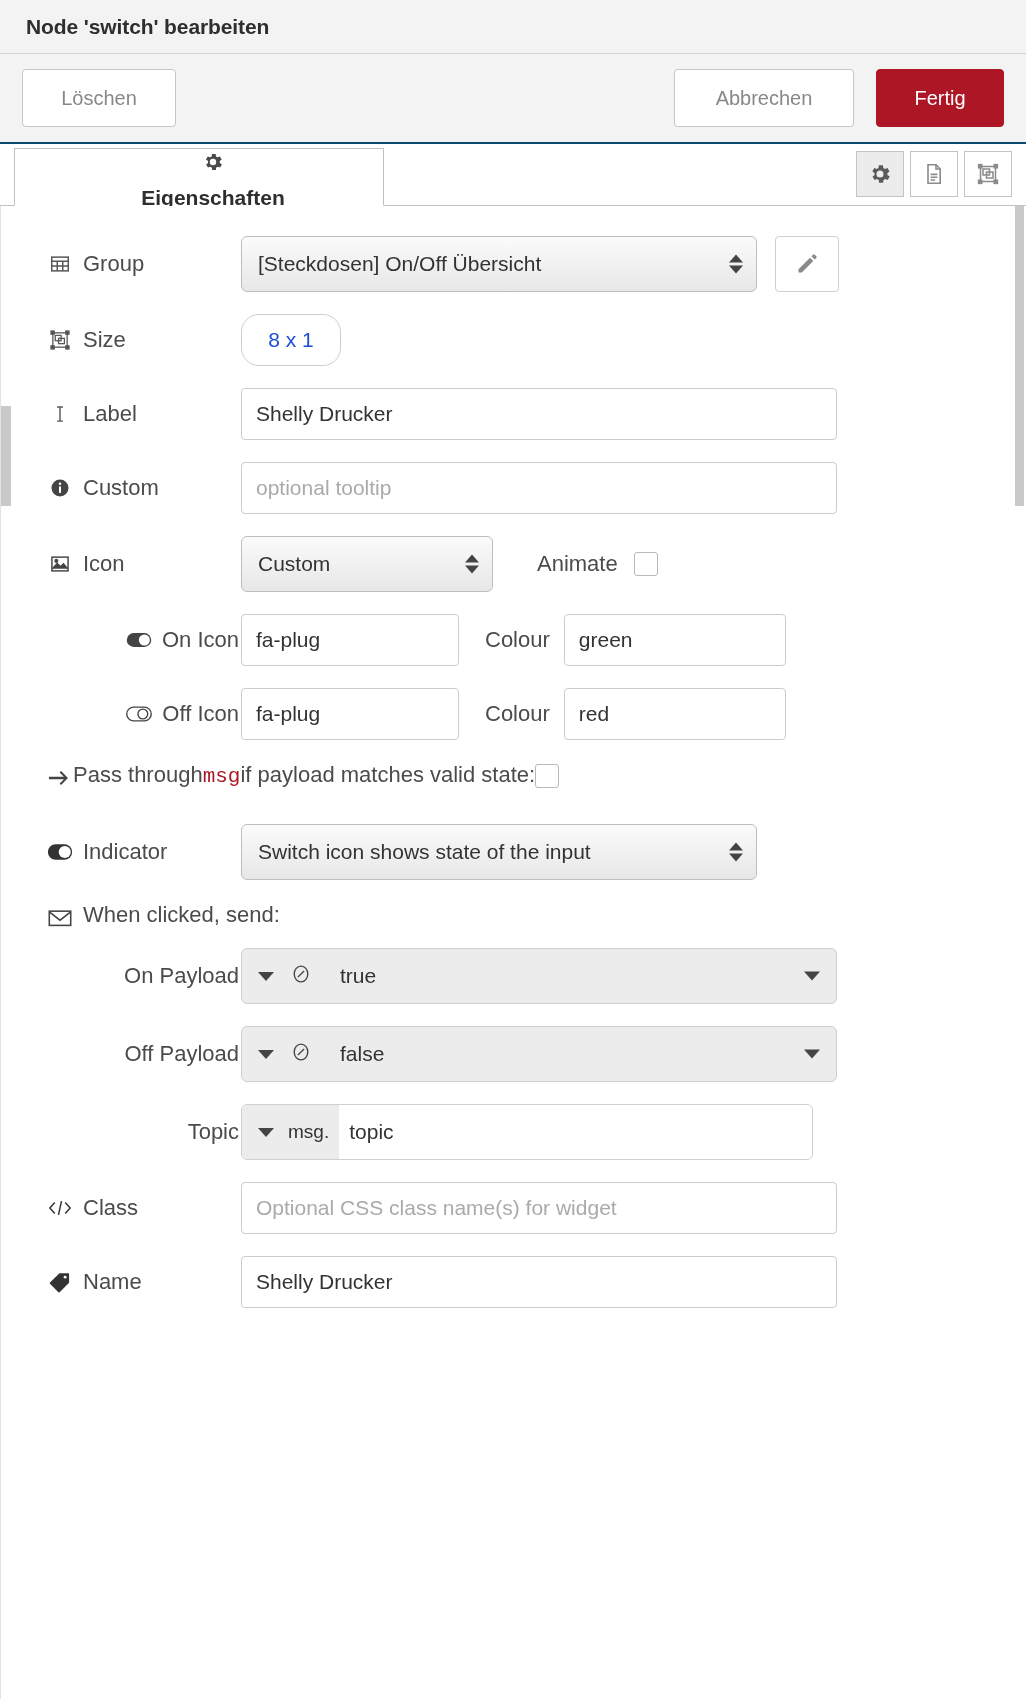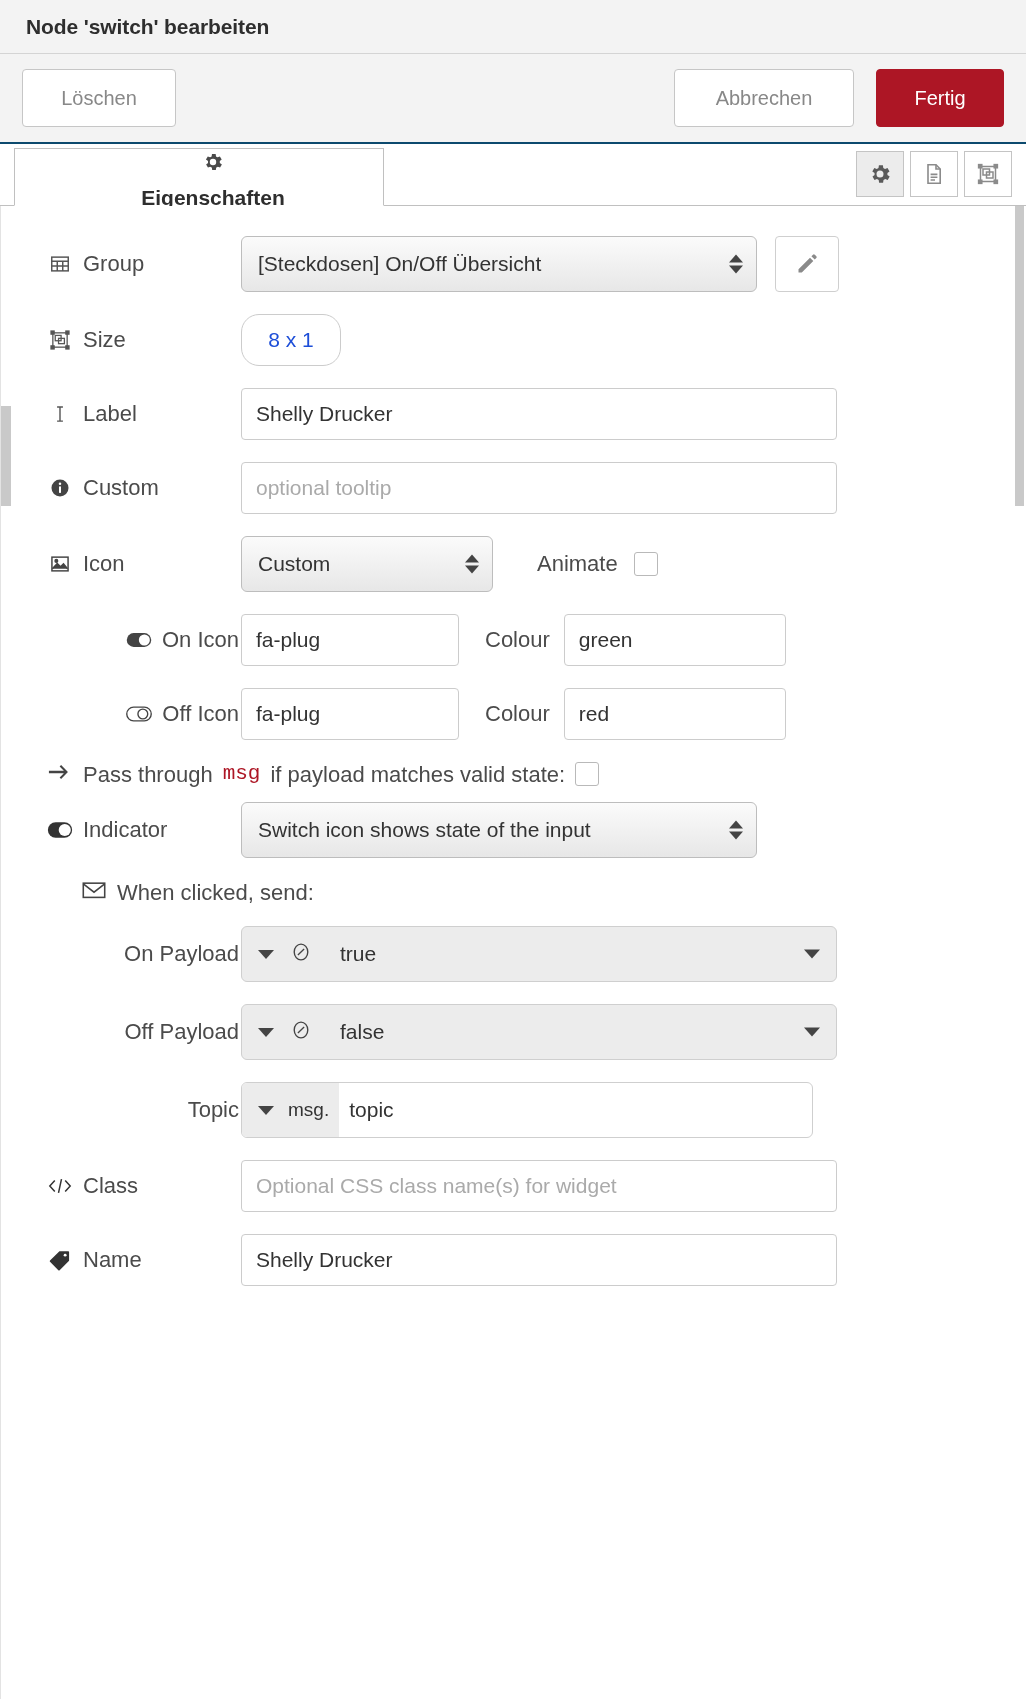--- a/index.html
+++ b/index.html
@@ -175,31 +175,31 @@
     width: 24px; height: 24px;
     border: 1px solid #b9b9b9; border-radius: 3px; background: #fff;
     cursor: pointer;
   }
 
   
   .colour-lbl { font-size: 22px; color: #4b4b4b; margin: 0 14px 0 26px; text-align: center; }
 
   
   .passrow {
-    display: flex; align-items: flex-start; gap: 10px;
-    padding-left: 46px; margin-bottom: 14px;
+    display: flex; align-items: flex-end; 
+    padding-left: 46px; margin-bottom: 36px;
     font-size: 22px; color: #4b4b4b;
   }
   .msgtok { color: #ad1625; font-family: "Liberation Mono", monospace; font-size: 21px; }
 
   
   .sectionrow {
-    display: flex; align-items: flex-start; gap: 10px;
+    display: flex; align-items: flex-end; gap: 10px;
     padding-left: 46px; margin-bottom: 20px;
-    font-size: 22px; color: #4b4b4b; margin-left: 34px;
+    font-size: 22px; color: #4b4b4b;
   }
 
   
   .typed {
     height: 56px;
     border: 1px solid #cfcfcf; border-radius: 6px;
     background: #ececec;
     display: flex; align-items: center;
     position: relative; cursor: pointer;
   }

